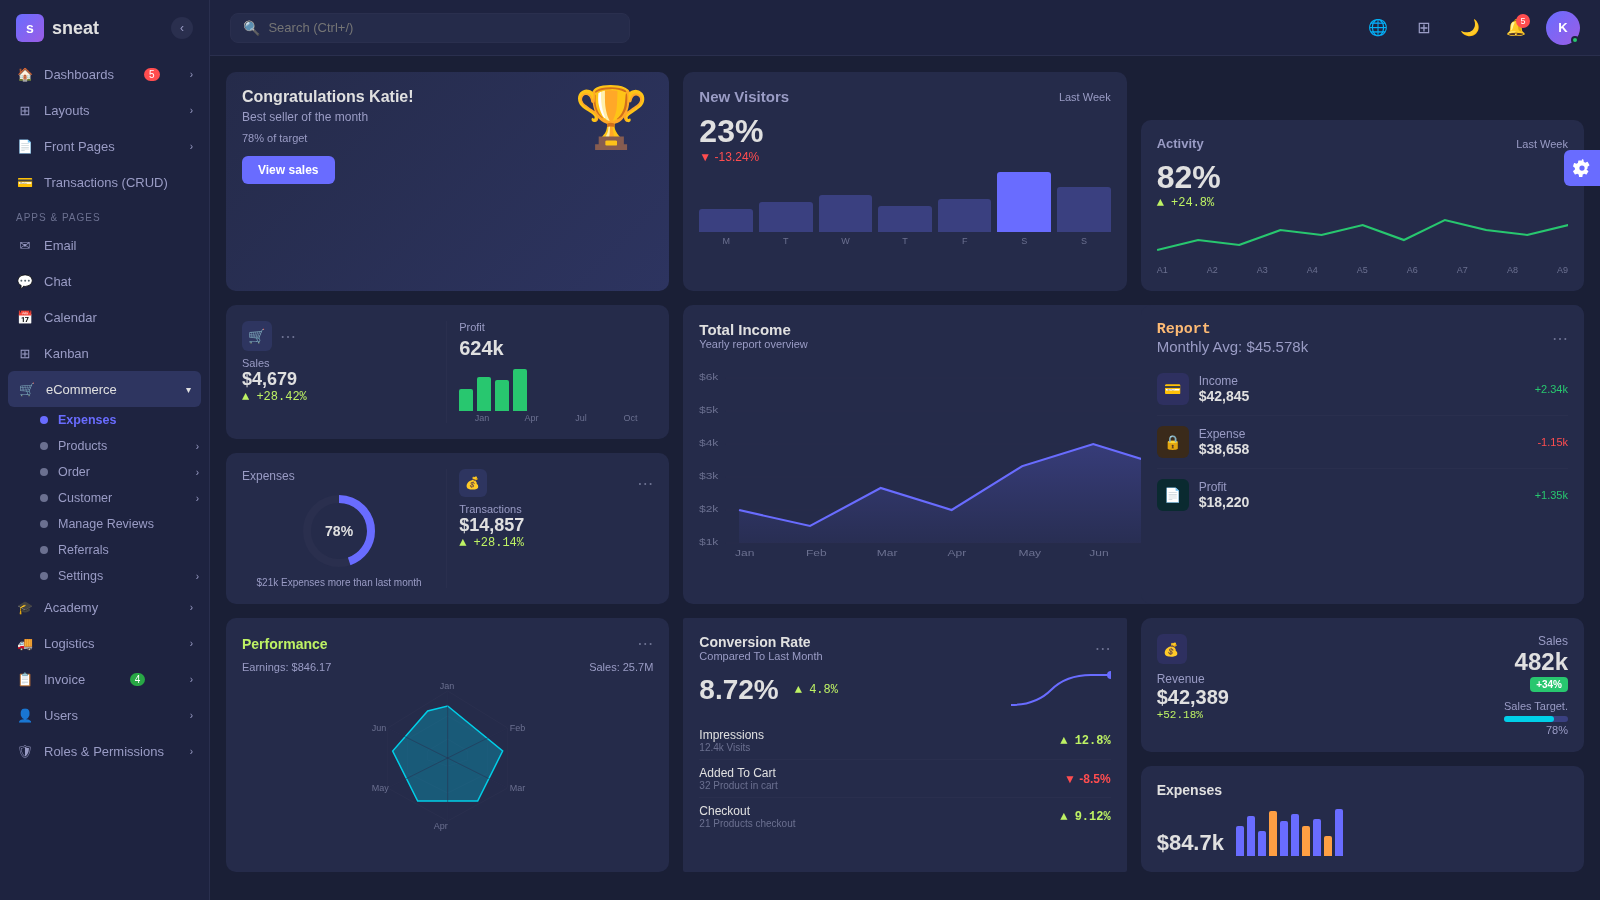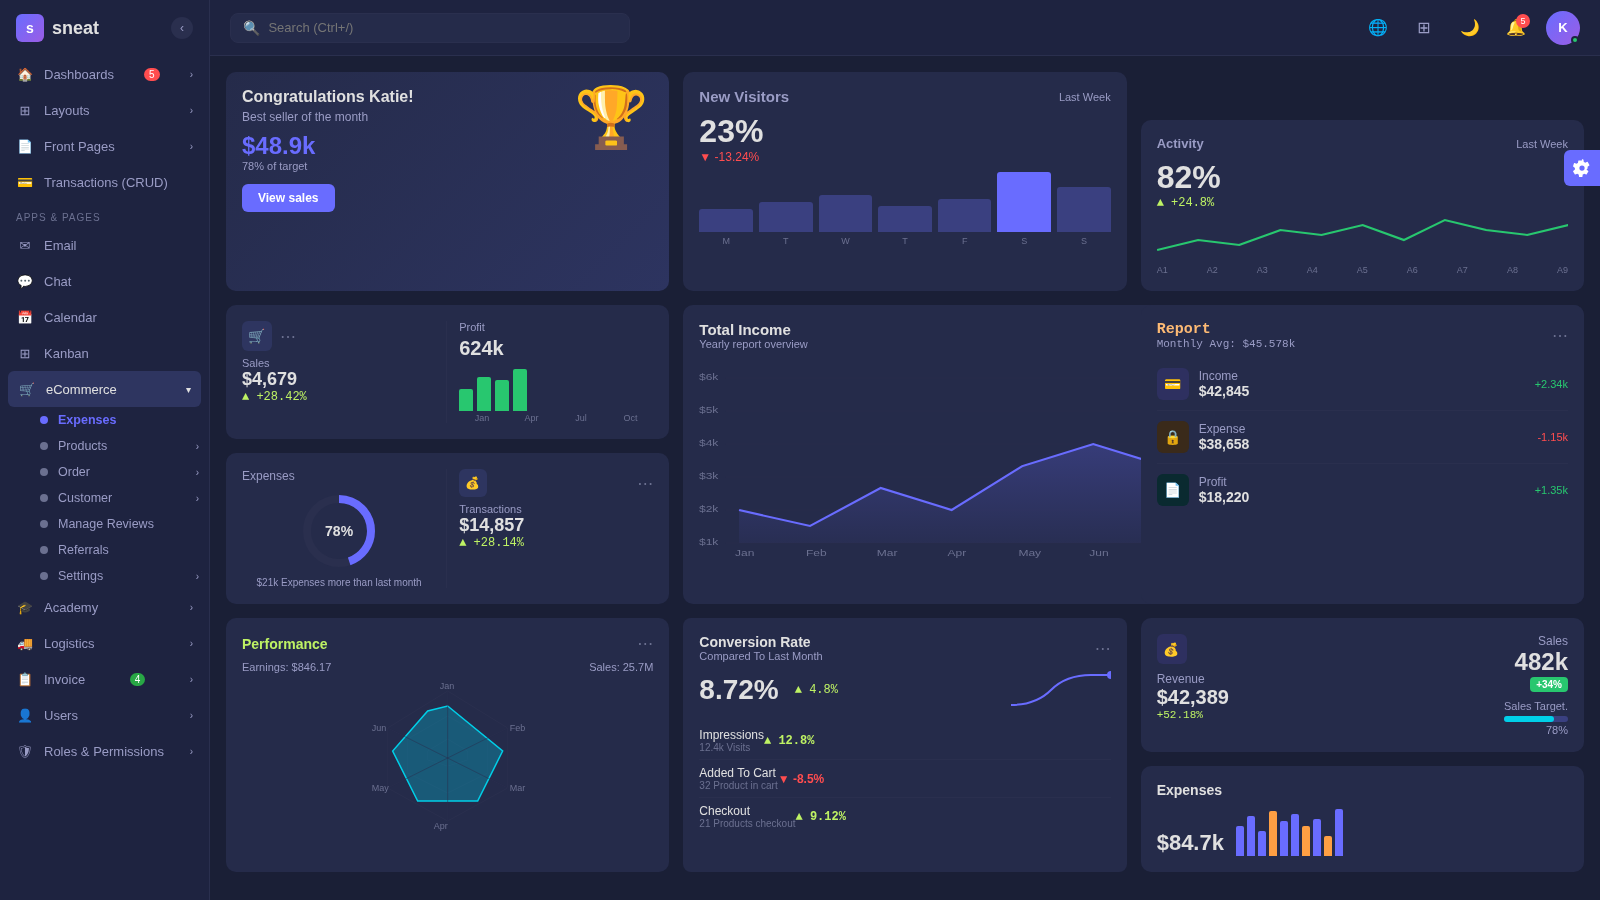--- a/index.html
+++ b/index.html
@@ -72,39 +72,39 @@
     .activity-pct { font-size: 32px; font-weight: 700; color: #e0e0e0; }
 
     
     .income-card { grid-column: 1 / 3; grid-row: 3; background: #252b4a; border-radius: 10px; padding: 16px; }
     .income-title { font-size: 15px; font-weight: 700; color: #e0e0e0; }
     .income-sub { font-size: 11px; color: #9a9cc5; }
 
     
     .report-card { grid-column: 3; grid-row: 3; background: #252b4a; border-radius: 10px; padding: 16px; }
     .report-title { font-size: 15px; font-weight: 700; color: #fdba74; font-family: Liberation Mono, monospace; }
-    .report-sub { font-size: 11px; color: #9a9cc5; font-family: Liberation Mono, monospace; }
+    .report-sub { font-size: 15px; color: #9a9cc5; }
     .report-item { display: flex; align-items: center; gap: 10px; padding: 10px 0; border-bottom: 1px solid #2a2f4e; }
     .report-item:last-child { border-bottom: none; }
     .report-icon { width: 32px; height: 32px; border-radius: 6px; display: flex; align-items: center; justify-content: center; font-size: 14px; flex-shrink: 0; }
     .report-info { flex: 1; }
     .report-label { font-size: 12px; color: #9a9cc5; }
     .report-value { font-size: 14px; font-weight: 700; color: #e0e0e0; }
     .report-change-pos { color: #28c76f; font-size: 11px; }
     .report-change-neg { color: #ff4d4f; font-size: 11px; }
 
     
     .perf-card { grid-column: 1; grid-row: 4; background: #252b4a; border-radius: 10px; padding: 16px; }
-    .conv-card { grid-column: 2; grid-row: 4; background: #252b4a; border-radius: 8px; }
+    .conv-card { grid-column: 2; grid-row: 4; background: #252b4a; border-radius: 2px; }
 
     
     .mini-line { width: 100%; height: 50px; }
 
     
-    .conv-metric { display: flex; align-items: center; padding: 6px 0; border-bottom: 1px solid #2a2f4e; }
+    .conv-metric { display: flex; align-items: center; justify-content: space-between; padding: 6px 0; border-bottom: 1px solid #2a2f4e; }
     .conv-metric:last-child { border-bottom: none; }
     .conv-label { font-size: 12px; color: #e0e0e0; }
     .conv-sub { font-size: 10px; color: #6b7090; }
     .conv-change { font-size: 12px; font-weight: 600; }
 
     
     .progress-bar { height: 6px; background: #3a4080; border-radius: 3px; margin-top: 4px; }
     .progress-fill { height: 100%; border-radius: 3px; }
 
     .inline-bars { display: flex; align-items: flex-end; gap: 4px; height: 55px; }
@@ -252,21 +252,20 @@
         <span class="avatar-status"></span>
       </div>
     </div>
   </div>
 
   <div id="content">
 
     <div class="card welcome-card" style="grid-column:1; grid-row:1;">
       <div class="welcome-title">Congratulations Katie!</div>
       <div class="welcome-sub">Best seller of the month</div>
-      <div class="welcome-amount">$48.9k</div>
       <div class="welcome-target">78% of target</div>
       <button class="btn-primary">View sales</button>
       <div class="trophy">🏆</div>
     </div>
 
     <div class="card visitors-card" style="grid-column:2; grid-row:1;">
       <div class="card-header">
         <div>
           <div style="font-size:15px; color:#9a9cc5; font-weight:600;">New Visitors</div>
         </div>

